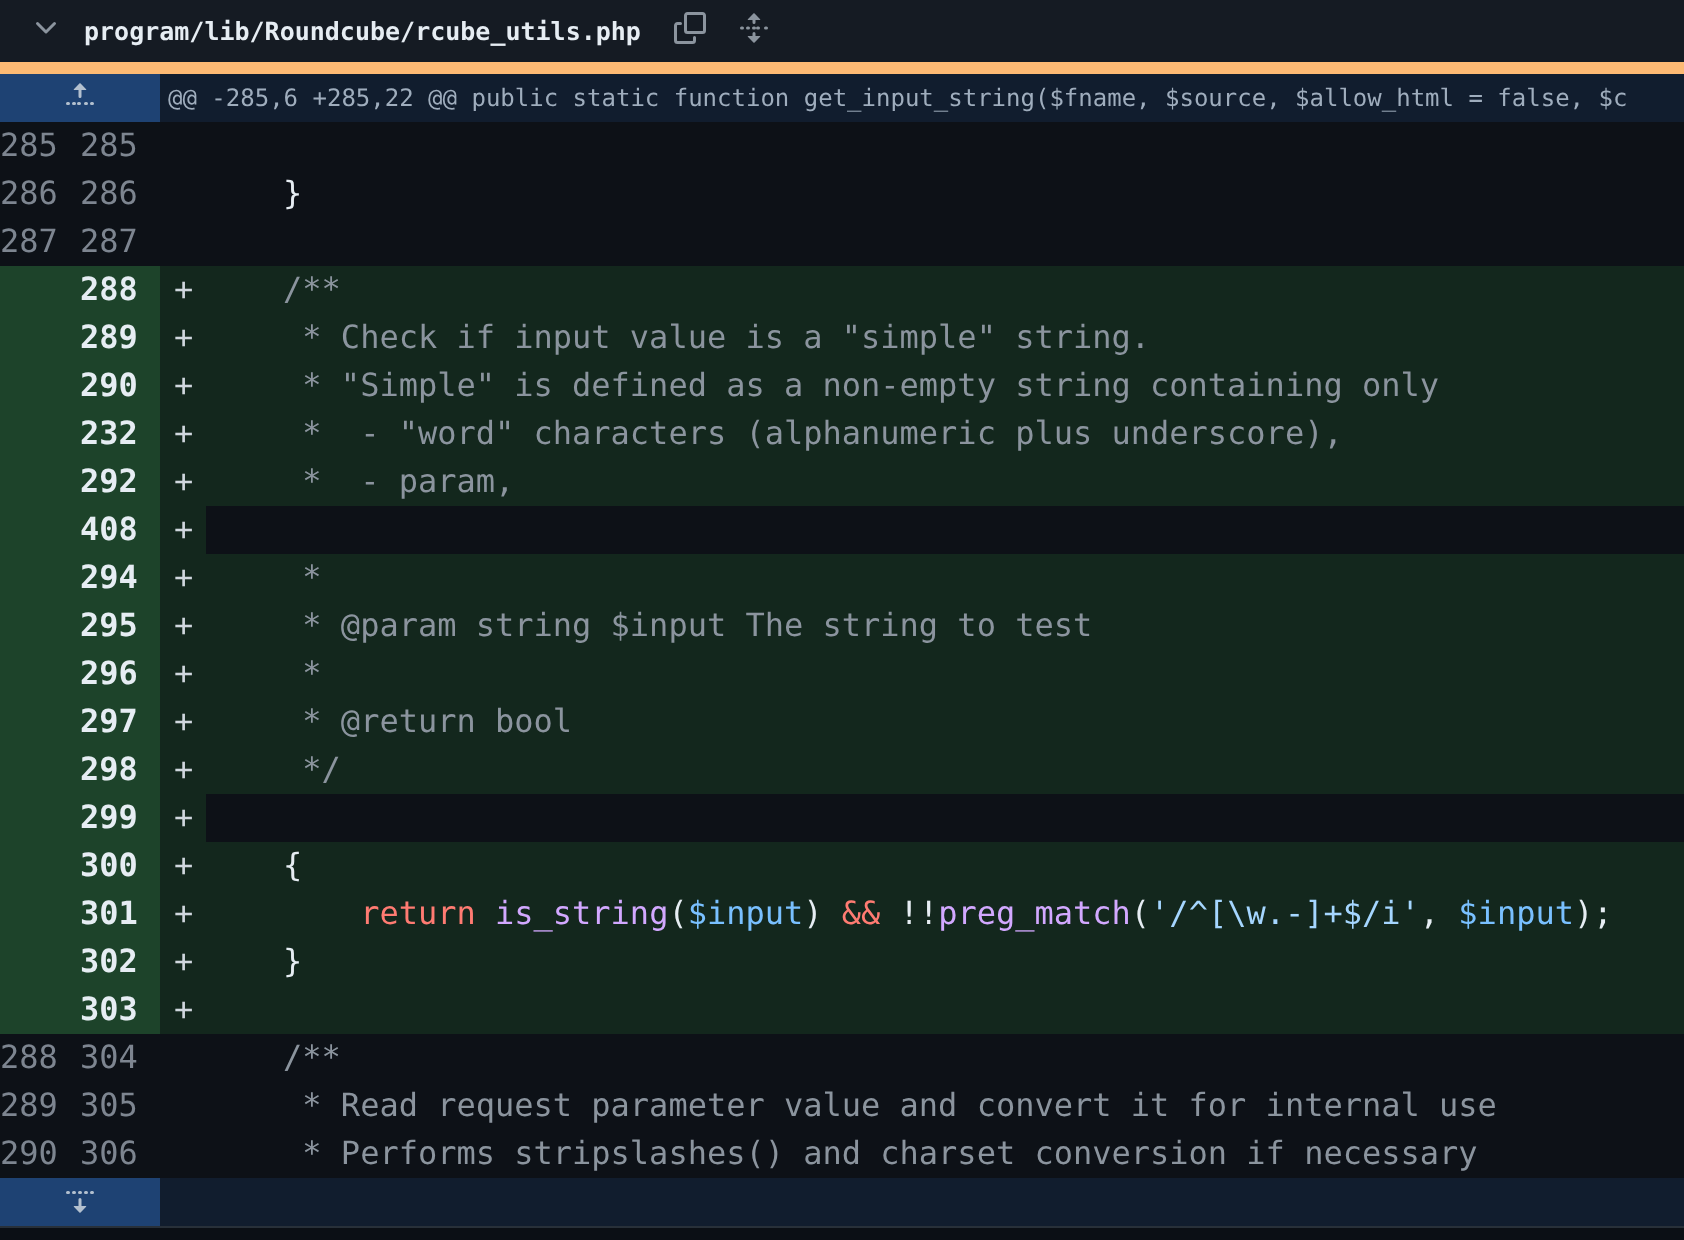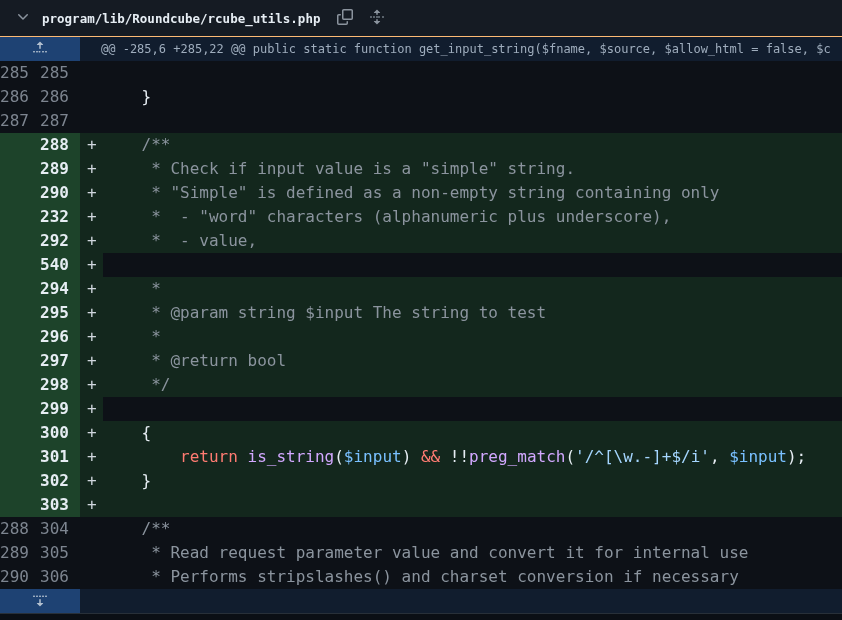--- a/index.html
+++ b/index.html
@@ -1,34 +1,34 @@
 <!DOCTYPE html>
 <html style="--c-accent_blue: #1e4273; --c-hunk_bg: #111d2e; --c-hunk_text: #9fadbd; --c-addition_bg: #13271d; --c-addition_gutter: #1d432a; --c-plain: #e6edf3; --c-keyword: #ff7b72; --c-function: #d2a8ff; --c-variable: #79c0ff; --c-string: #a5d6ff; --c-comment: #8b949e;"><head>
 <meta charset="utf-8">
 <style>
   * { margin:0; padding:0; box-sizing:border-box; }
   html,body { width:842px; height:620px; overflow:hidden; background:#0d1117;
     font-family:"DejaVu Sans Mono","Liberation Mono",monospace; }
   .diff-container { width:842px; height:620px; background:#0d1117; display:flex; flex-direction:column; }
 
   
-  .file-header { height:37px; flex:0 0 37px; background:#151b23; border-bottom:1px solid #fdba74;
+  .file-header { height:37px; flex:0 0 37px; background:#151b23; border-bottom:6px solid #fdba74;
     display:flex; align-items:center; padding:0 12px; }
   .icon-btn { background:none; border:none; cursor:pointer; display:flex; align-items:center; justify-content:center;
     width:22px; height:22px; color:#8b949e; }
   .icon-btn svg { fill:#8b949e; }
   .file-path { color:#e6edf3; font-size:12.5px; font-weight:bold; margin-left:8px; margin-right:14px; cursor:pointer; }
 
   
   .hunk-row { height:24px; flex:0 0 24px; display:flex; }
   .expand-btn { width:80px; flex:0 0 80px; background:var(--c-accent_blue,#1e4273); border:none; cursor:pointer;
     display:flex; align-items:center; justify-content:center; }
   .expand-btn svg { fill:#b3c0cf; }
   .hunk-text { flex:1; background:var(--c-hunk_bg,#111d2e); color:var(--c-hunk_text,#9fadbd); font-size:12px;
-    line-height:24px; padding-left:21px; white-space:pre; overflow:hidden; }
+    line-height:24px; padding-left:4px; white-space:pre; overflow:hidden; }
   .expand-fill { flex:1; background:var(--c-hunk_bg,#111d2e); }
 
   
   .lines { flex:0 0 auto; }
   .diff-line { height:24px; display:flex; font-size:16px; line-height:24px; }
   .num { width:40px; flex:0 0 40px; text-align:right; padding-right:13px; color:#7d8590; cursor:pointer;
     -webkit-user-select:none; user-select:none; }
   .marker { width:23px; flex:0 0 23px; padding-left:7px; color:#d0d7de; }
   .code { flex:1; white-space:pre; overflow:hidden; color:var(--c-plain,#e6edf3); }
   .diff-line.add .num { background:var(--c-addition_gutter,#1d432a); color:#e6edf3; font-weight:600; }
@@ -123,25 +123,25 @@
       <div class="diff-line add">
         <div class="num old"></div>
         <div class="num new">232</div>
         <div class="marker">+</div>
         <div class="code"><span class="cm">     *  - "word" characters (alphanumeric plus underscore),</span></div>
       </div>
       <div class="diff-line add">
         <div class="num old"></div>
         <div class="num new">292</div>
         <div class="marker">+</div>
-        <div class="code"><span class="cm">     *  - value,</span></div>
-      </div>
-      <div class="diff-line add">
-        <div class="num old"></div>
-        <div class="num new">540</div>
+        <div class="code"><span class="cm">     *  - param,</span></div>
+      </div>
+      <div class="diff-line add">
+        <div class="num old"></div>
+        <div class="num new">408</div>
         <div class="marker">+</div>
       </div>
       <div class="diff-line add">
         <div class="num old"></div>
         <div class="num new">294</div>
         <div class="marker">+</div>
         <div class="code"><span class="cm">     *</span></div>
       </div>
       <div class="diff-line add">
         <div class="num old"></div>

